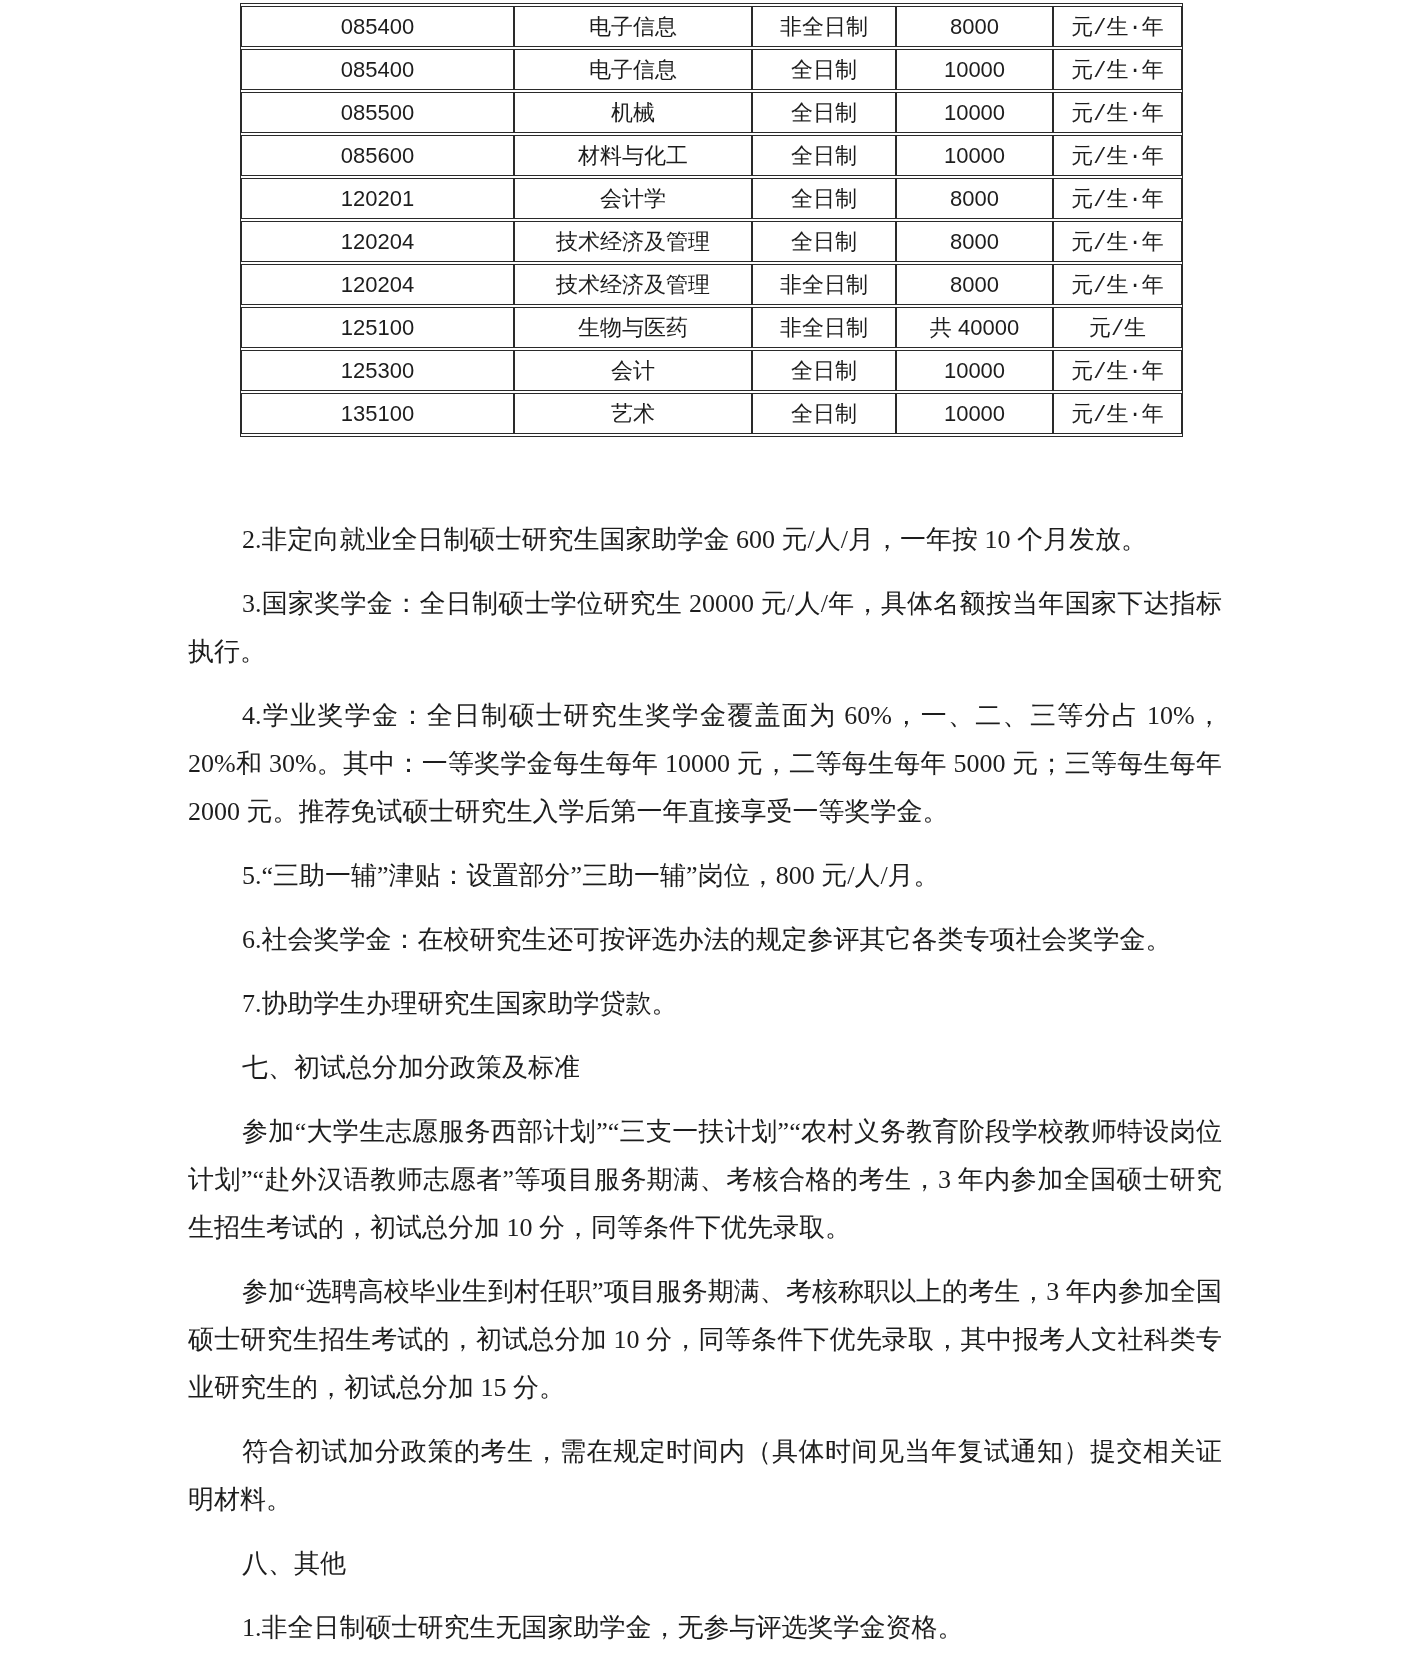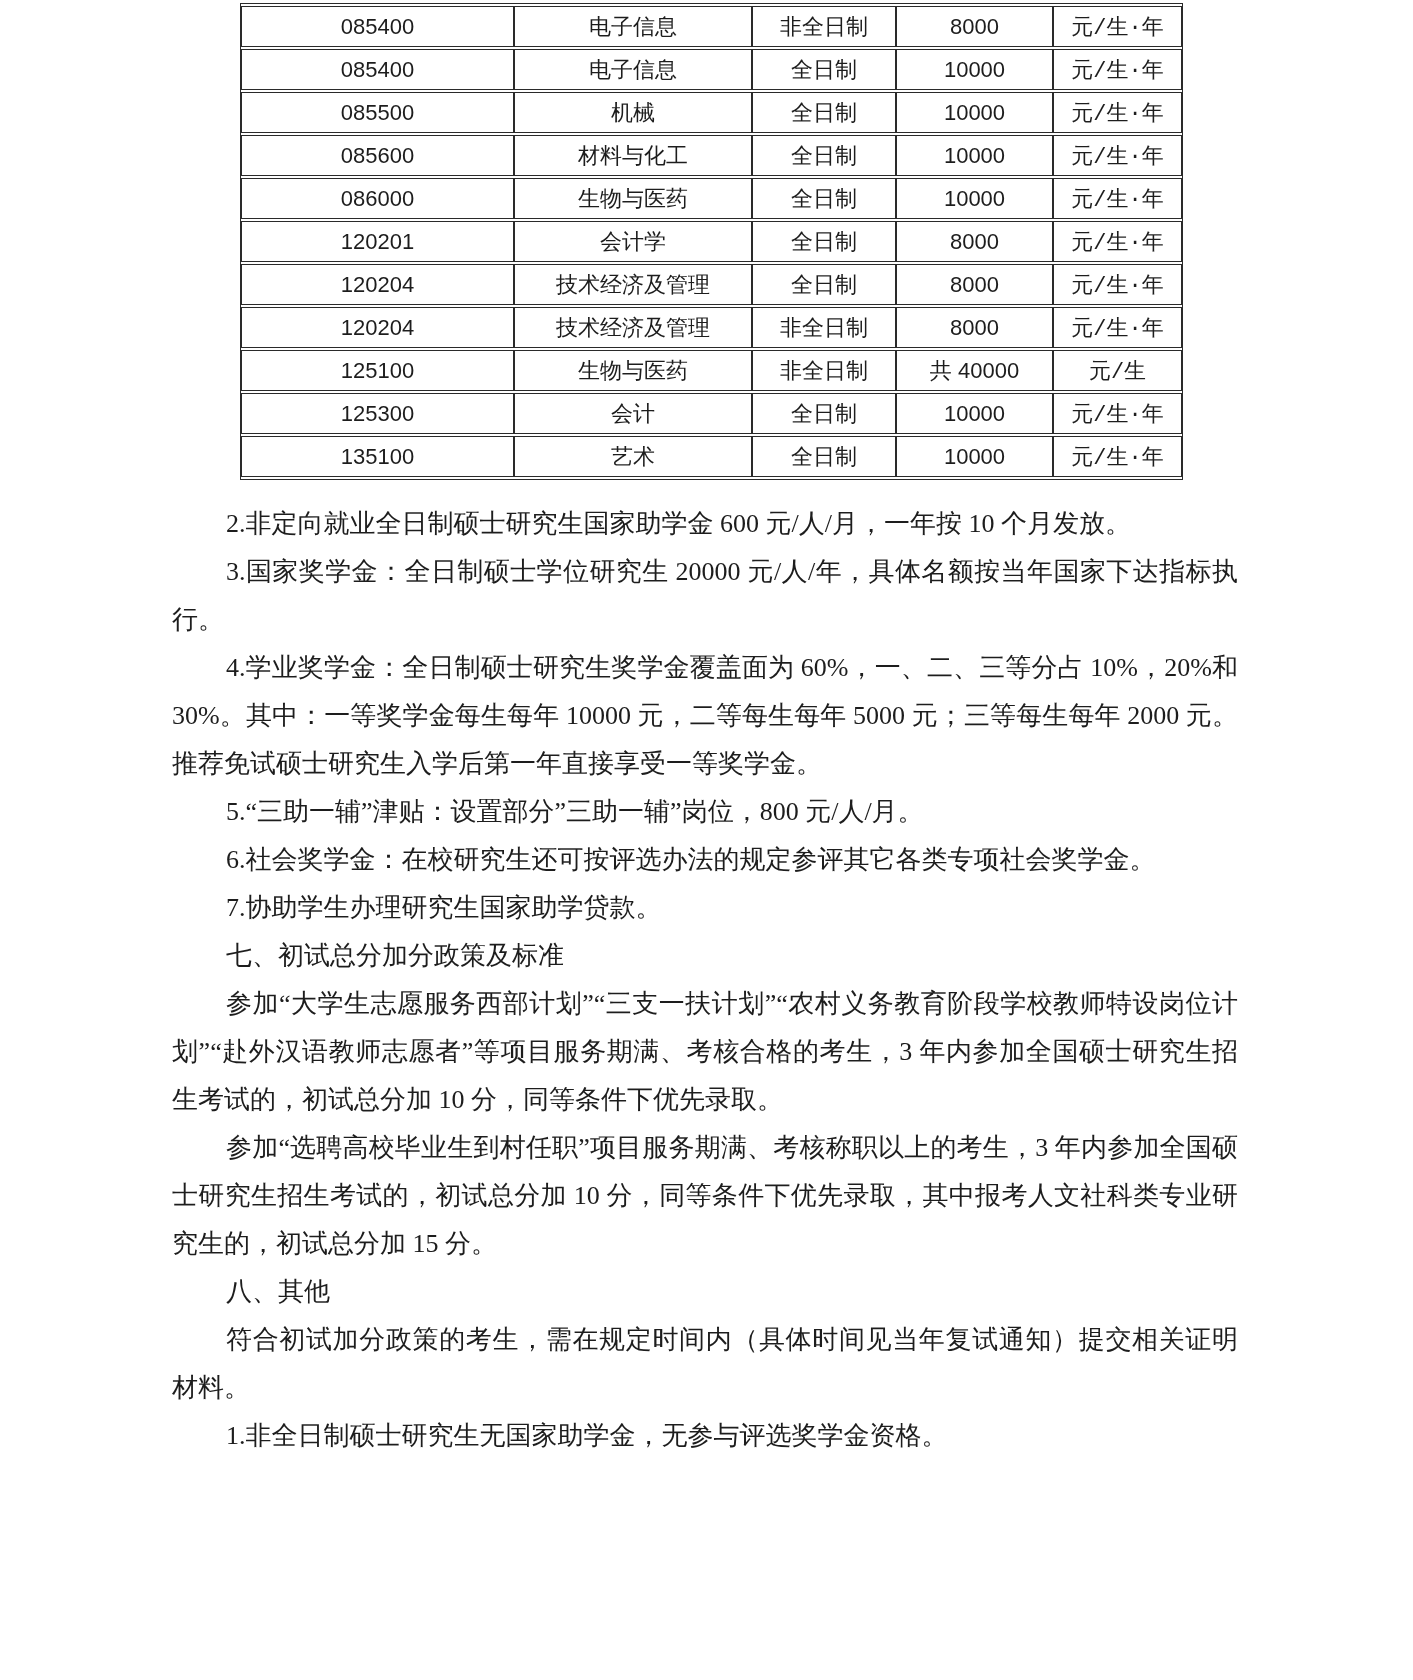--- a/index.html
+++ b/index.html
@@ -43,21 +43,21 @@
   .body-text {
     position: absolute;
     left: 172px; top: 500px;
     width: 1066px;
     font-size: 26px;
     line-height: 48px;
     text-align: justify;
     color: #1d1d1d;
   }
   .body-text p {
-    margin: 0;
+    margin: 16px;
     padding: 0;
     text-indent: 54px;
     text-align: justify;
   }
 </style>
 </head>
 <body>
 
 <div class="page">
 
@@ -87,27 +87,20 @@
         <tr>
           <td class="num">085500</td>
           <td class="cjk">机械</td>
           <td class="cjk">全日制</td>
           <td class="num">10000</td>
           <td class="cjk">元/生·年</td>
         </tr>
         <tr>
           <td class="num">085600</td>
           <td class="cjk">材料与化工</td>
-          <td class="cjk">全日制</td>
-          <td class="num">10000</td>
-          <td class="cjk">元/生·年</td>
-        </tr>
-        <tr>
-          <td class="num">086000</td>
-          <td class="cjk">生物与医药</td>
           <td class="cjk">全日制</td>
           <td class="num">10000</td>
           <td class="cjk">元/生·年</td>
         </tr>
         <tr>
           <td class="num">120201</td>
           <td class="cjk">会计学</td>
           <td class="cjk">全日制</td>
           <td class="num">8000</td>
           <td class="cjk">元/生·年</td>
@@ -153,18 +146,18 @@
   <div class="body-text" id="text-container">
       <p>2.非定向就业全日制硕士研究生国家助学金 600 元/人/月，一年按 10 个月发放。</p>
       <p>3.国家奖学金：全日制硕士学位研究生 20000 元/人/年，具体名额按当年国家下达指标执行。</p>
       <p>4.学业奖学金：全日制硕士研究生奖学金覆盖面为 60%，一、二、三等分占 10%，20%和 30%。其中：一等奖学金每生每年 10000 元，二等每生每年 5000 元；三等每生每年 2000 元。推荐免试硕士研究生入学后第一年直接享受一等奖学金。</p>
       <p>5.“三助一辅”津贴：设置部分”三助一辅”岗位，800 元/人/月。</p>
       <p>6.社会奖学金：在校研究生还可按评选办法的规定参评其它各类专项社会奖学金。</p>
       <p>7.协助学生办理研究生国家助学贷款。</p>
       <p>七、初试总分加分政策及标准</p>
       <p>参加“大学生志愿服务西部计划”“三支一扶计划”“农村义务教育阶段学校教师特设岗位计划”“赴外汉语教师志愿者”等项目服务期满、考核合格的考生，3 年内参加全国硕士研究生招生考试的，初试总分加 10 分，同等条件下优先录取。</p>
       <p>参加“选聘高校毕业生到村任职”项目服务期满、考核称职以上的考生，3 年内参加全国硕士研究生招生考试的，初试总分加 10 分，同等条件下优先录取，其中报考人文社科类专业研究生的，初试总分加 15 分。</p>
+      <p>符合初试加分政策的考生，需在规定时间内（具体时间见当年复试通知）提交相关证明材料。</p>
       <p>八、其他</p>
-      <p>符合初试加分政策的考生，需在规定时间内（具体时间见当年复试通知）提交相关证明材料。</p>
       <p>1.非全日制硕士研究生无国家助学金，无参与评选奖学金资格。</p>
     </div>
 
 </div>
 
 </body></html>

